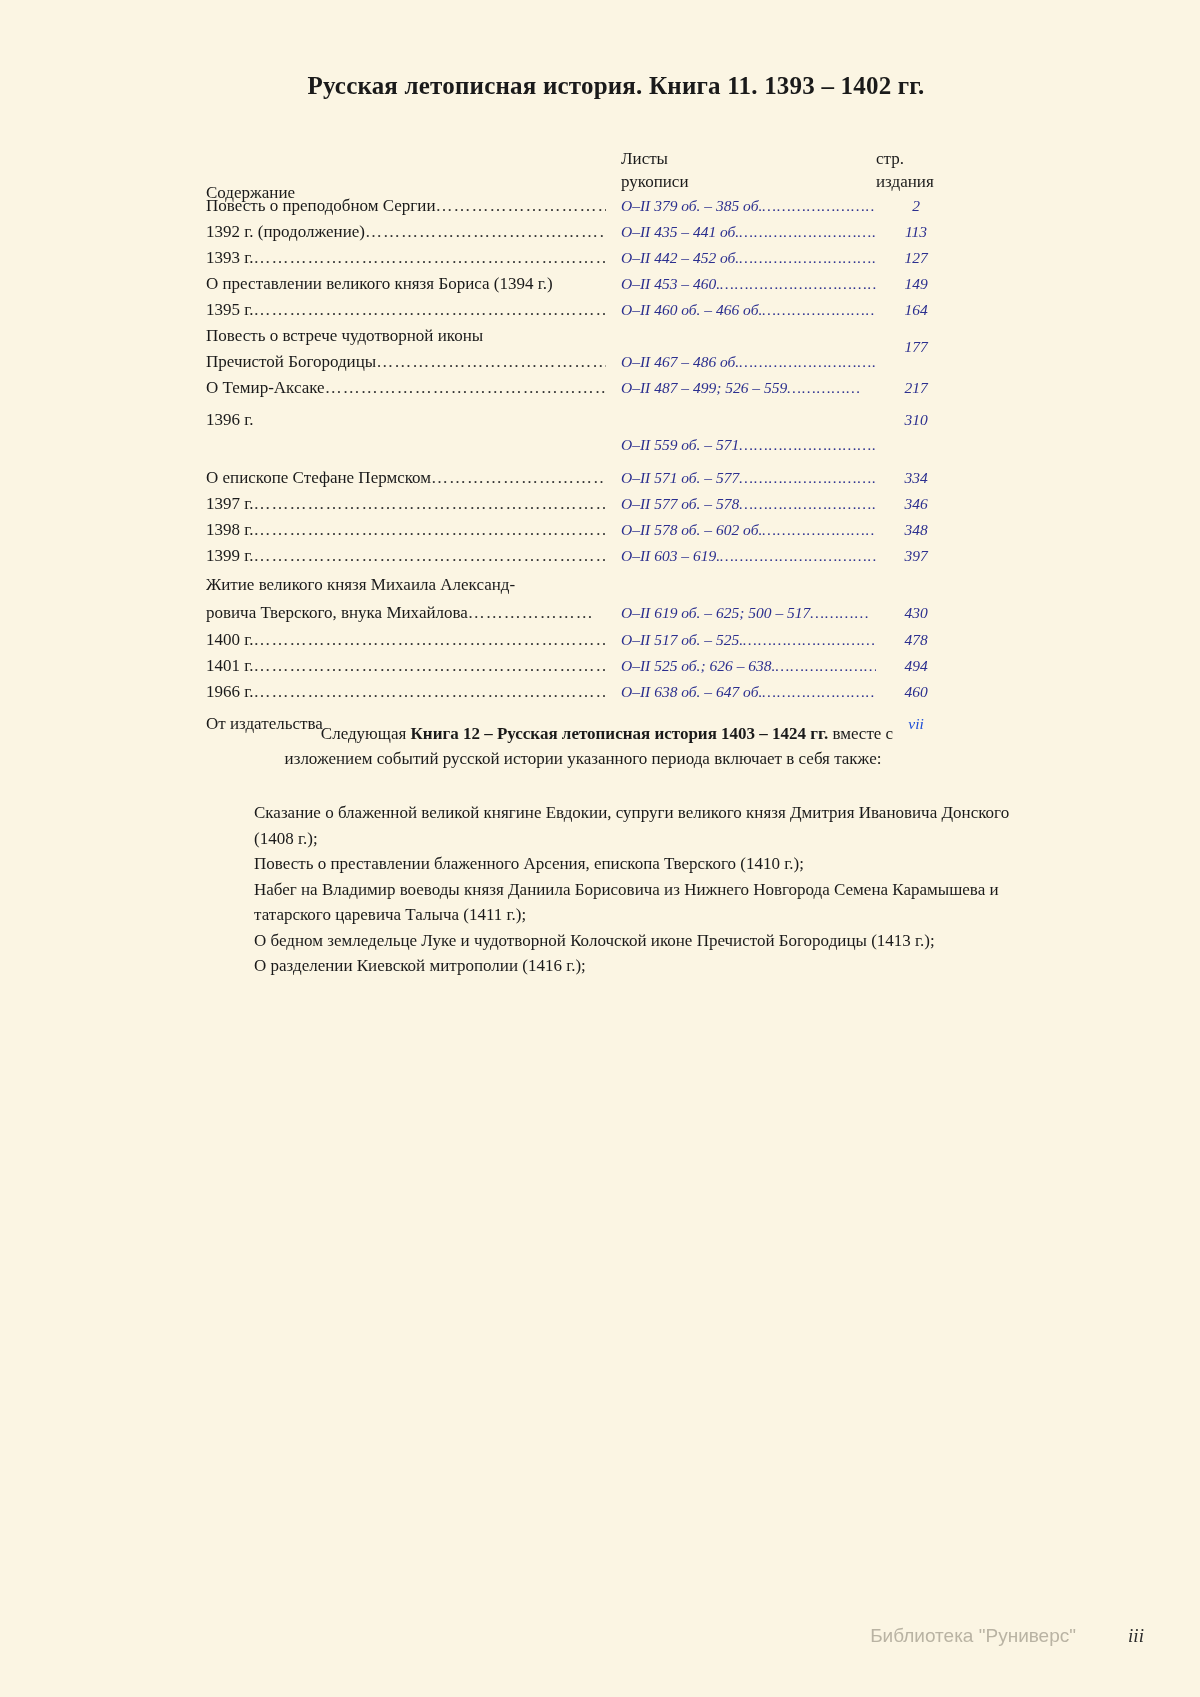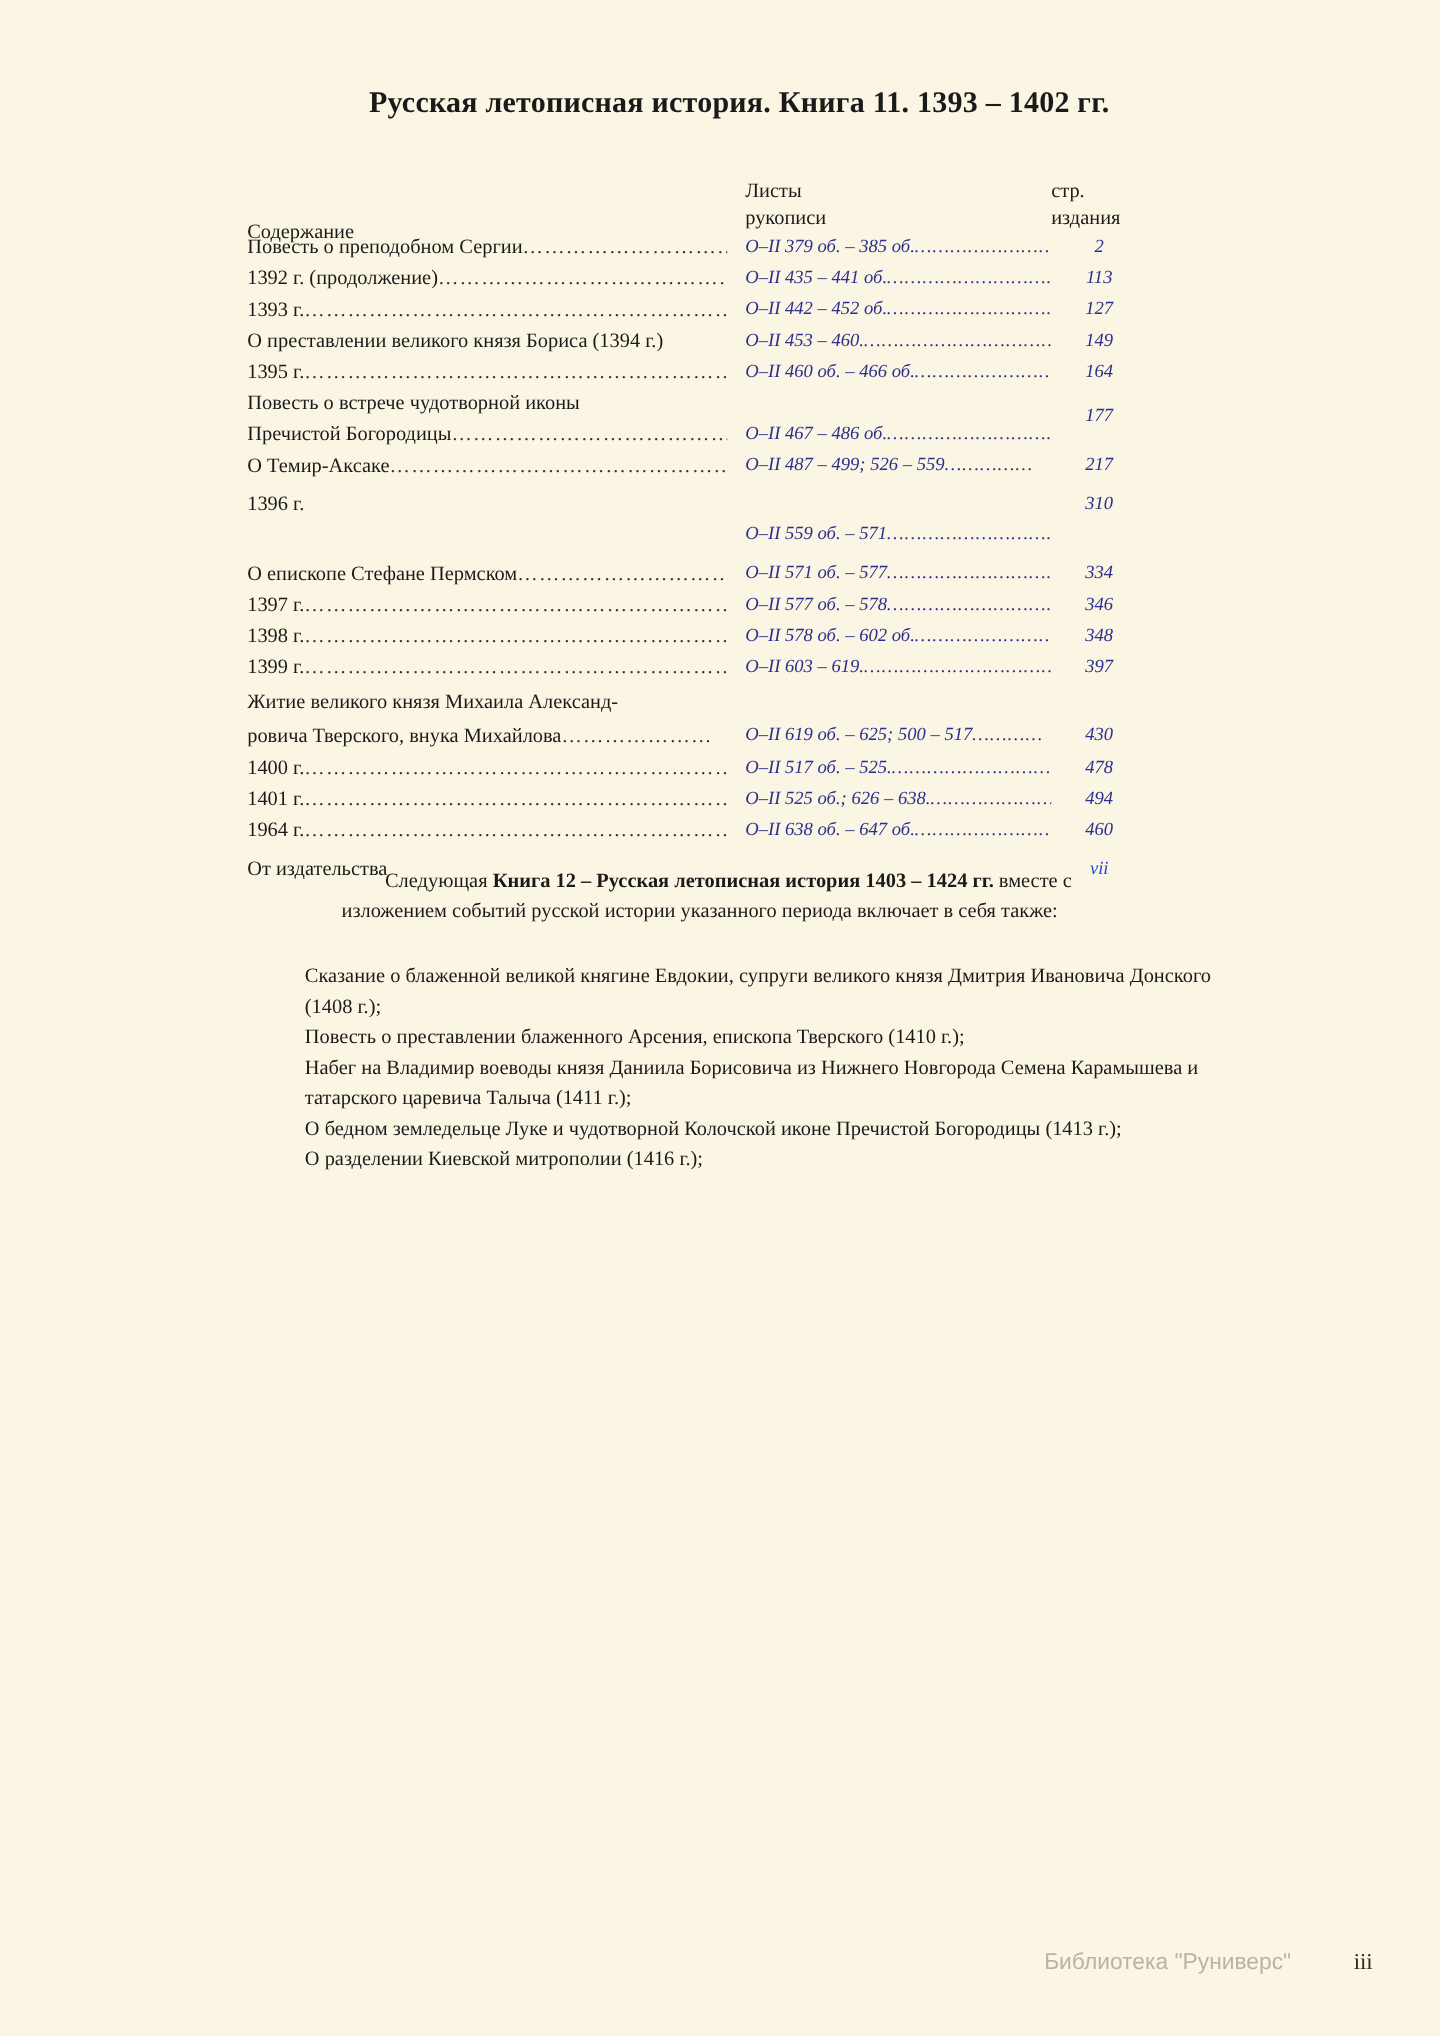--- a/index.html
+++ b/index.html
@@ -138,20 +138,21 @@
     font-family: "Liberation Sans", sans-serif;
     font-size: 19px;
     color: #b9b3a3;
   }
   .footer-page {
     position: absolute;
     left: 1100px;
     top: 1625px;
     width: 40px;
     text-align: center;
+    font-style: italic;
     font-size: 19px;
     color: #2a2a2a;
   }
 </style>
 </head>
 <body>
 
 <div class="page">
 
   <div class="title">Русская летописная история. Книга 11. 1393 – 1402 гг.</div>
@@ -268,21 +269,21 @@
       <div class="r-page">478</div>
     </div>
 
     <div class="arow" style="top:460px;">
       <div class="r-title"><span>1401 г.</span><span class="dots">……………………………………………………………………</span></div>
       <div class="r-sheet"><span>О–II 525 об.; 626 – 638.</span><span class="dots">…………………</span></div>
       <div class="r-page">494</div>
     </div>
 
     <div class="arow" style="top:486px;">
-      <div class="r-title"><span>1964 г.</span><span class="dots">……………………………………………………………………</span></div>
+      <div class="r-title"><span>1966 г.</span><span class="dots">……………………………………………………………………</span></div>
       <div class="r-sheet"><span>О–II 638 об. – 647 об.</span><span class="dots">…………………….</span></div>
       <div class="r-page">460</div>
     </div>
 
     <div class="arow" style="top:518px;">
       <div class="r-title">От  издательства</div>
       <div class="r-page plain">vii</div>
     </div>
 
   </div>

